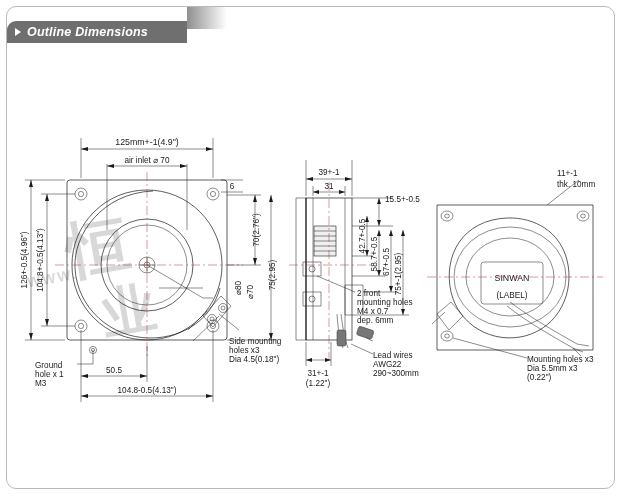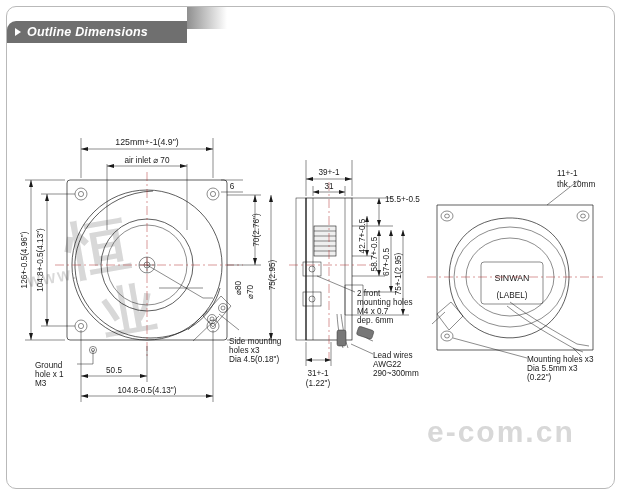--- a/index.html
+++ b/index.html
@@ -47,21 +47,20 @@
     <div class="tri"></div>
     <div class="txt">Outline Dimensions</div>
   </div>
   <div class="titlebar-fade"></div>
 
   <div id="canvas">
 
     <div class="wm wm1">恒</div>
     <div class="wm wm2">业</div>
     <div class="wm wm3">WWW.</div>
-    <div class="wm wm4">e-com.cn</div>
 
     <svg width="607" height="458" viewBox="0 0 607 458">
 
       <g>
 
         <rect x="60" y="150" width="160" height="160" rx="3" class="ln thin" fill="none"></rect>
 
         <circle cx="74" cy="164" r="6" class="ln thinner" fill="none"></circle>
         <circle cx="74" cy="164" r="2.6" class="ln thinner" fill="none"></circle>
         <circle cx="74" cy="296" r="6" class="ln thinner" fill="none"></circle>

